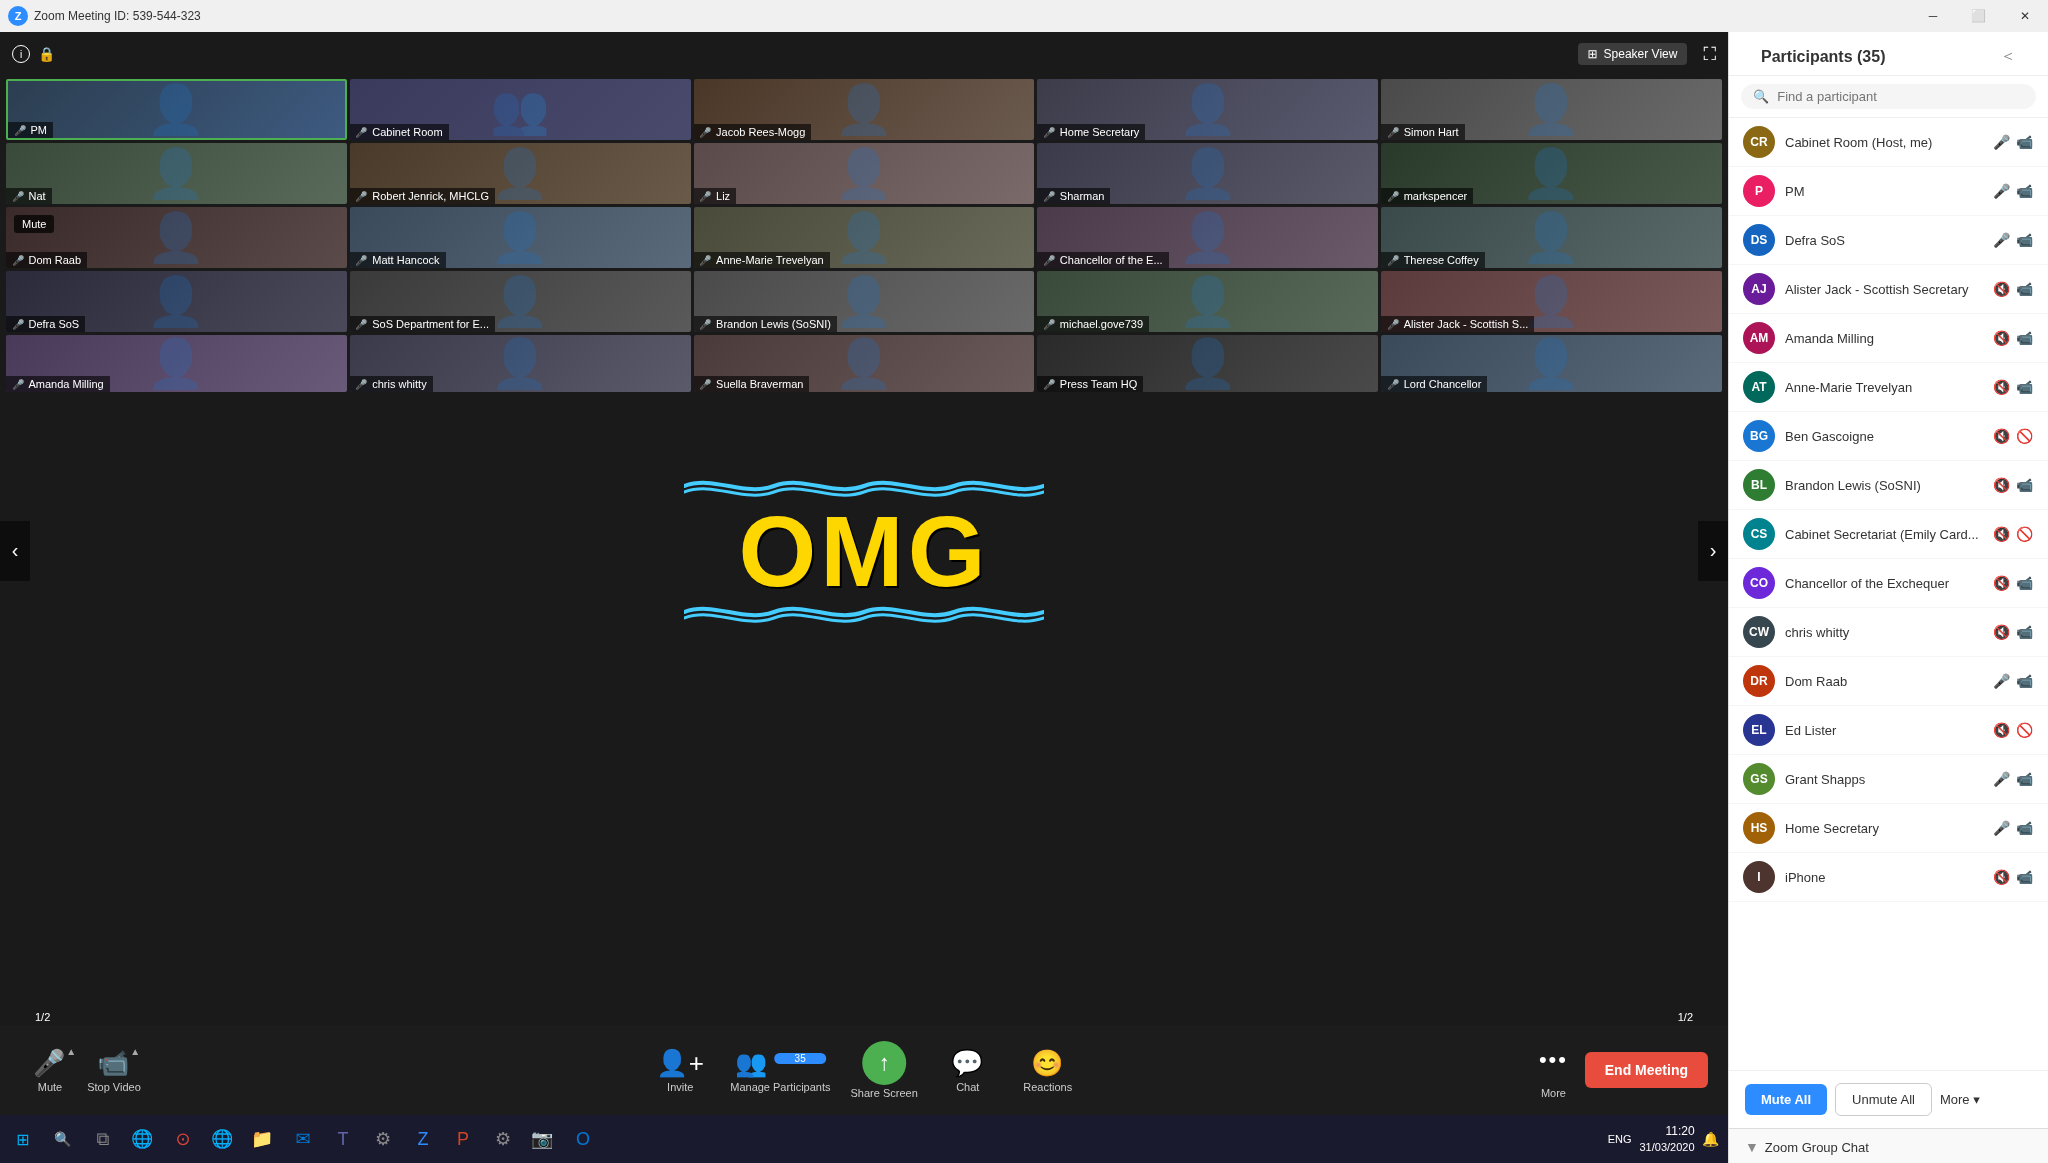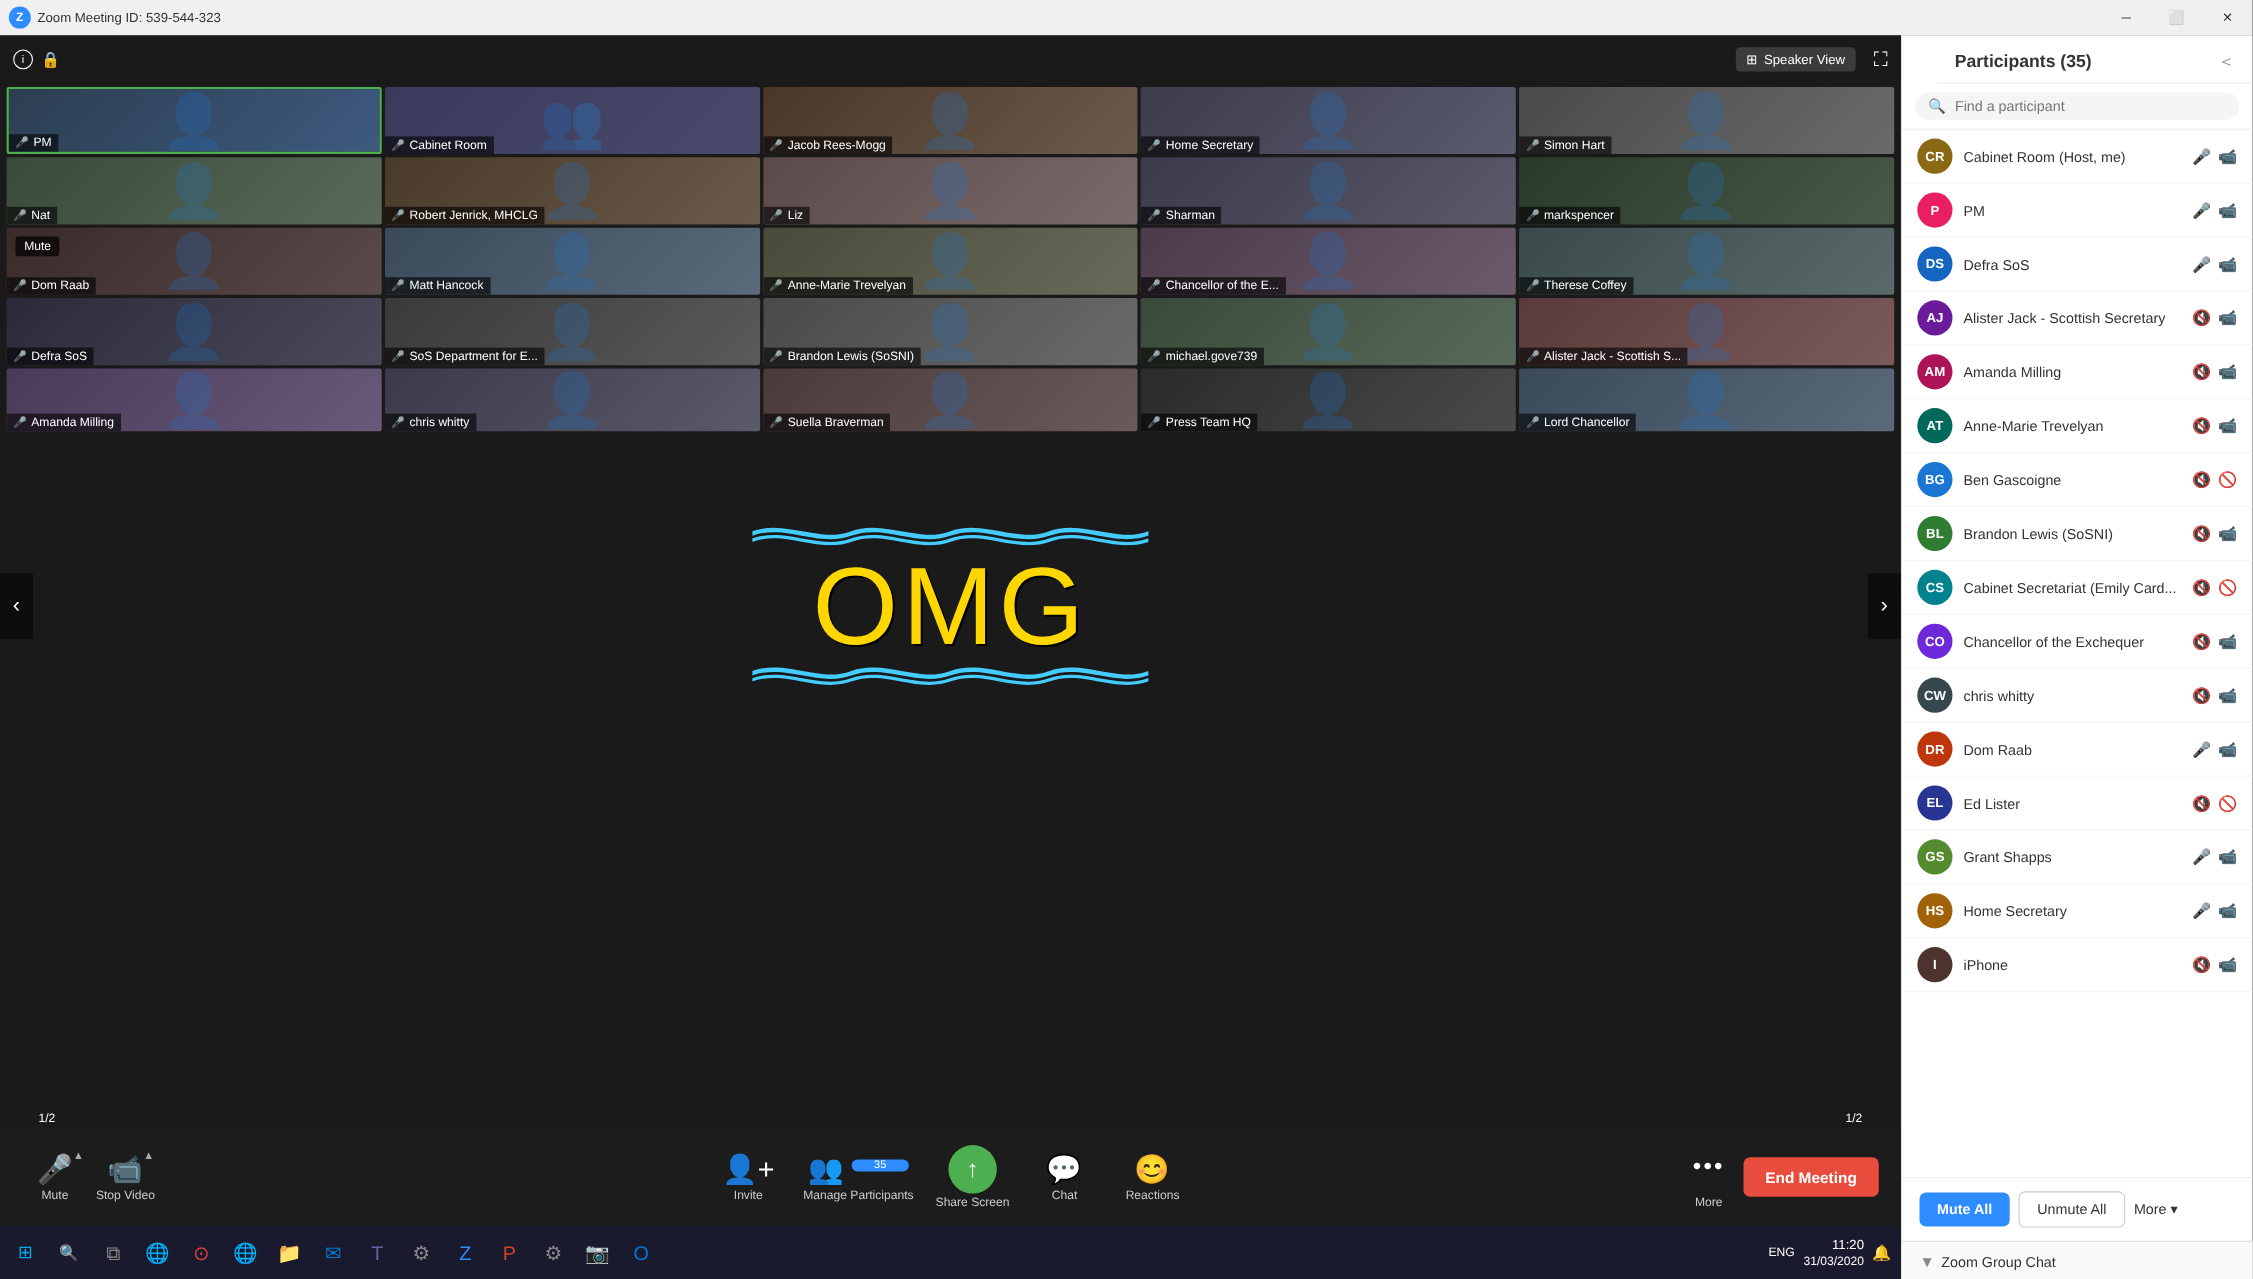--- a/index.html
+++ b/index.html
@@ -180,21 +180,21 @@
       overflow: hidden;
       text-overflow: ellipsis;
     }
     .mic-icon {
       font-size: 10px;
       color: #ff4444;
     }
     .mic-icon.on { color: white; }
     .omg-text {
       font-size: 100px;
-      font-weight: 400;
+      font-weight: 700;
       color: #FFD700;
       letter-spacing: 4px;
       line-height: 1;
       text-shadow: 2px 2px 0 #000;
       font-family: Impact, Arial Black, sans-serif;
     }
     .wave-svg {
       width: 360px;
       height: 22px;
     }
@@ -335,26 +335,25 @@
     
     #participants-panel {
       width: 320px;
       background: #fff;
       height: 100%;
       display: flex;
       flex-direction: column;
       border-left: 1px solid #ddd;
     }
     #panel-header {
-      padding: 14px 16px 8px;
+      padding: 14px 32px 8px;
       border-bottom: 1px solid #eee;
       display: flex;
       align-items: center;
       justify-content: space-between;
-      margin-left: 32px;
     }
     .panel-title {
       font-size: 16px;
       font-weight: 600;
       color: #333;
     }
     .panel-collapse {
       color: #888;
       font-size: 16px;
       cursor: pointer;

